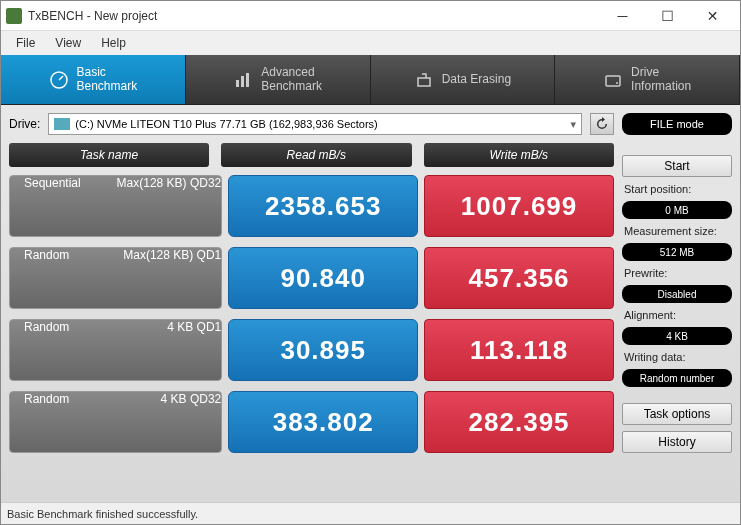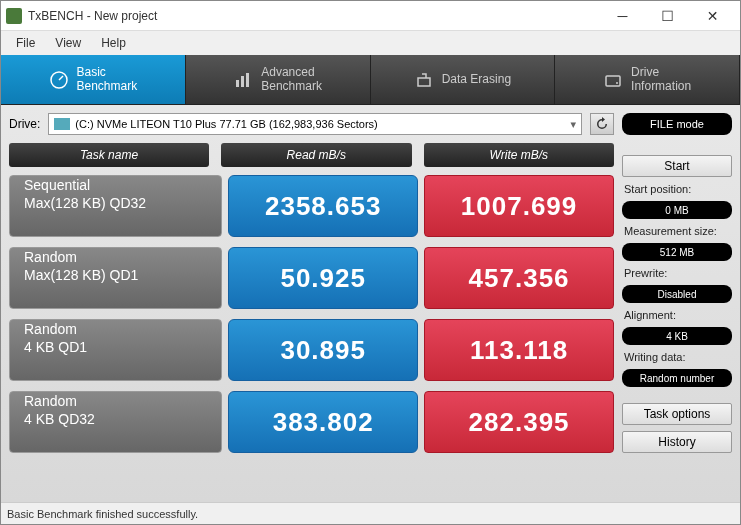--- a/index.html
+++ b/index.html
@@ -20,21 +20,21 @@
 .main { flex: 1; display: flex; flex-direction: column; gap: 8px; }
 .driverow { display: flex; align-items: center; gap: 8px; font-size: 12px; }
 .driverow .drvsel { flex: 1; height: 22px; background: #fff; border: 1px solid #999; display: flex; align-items: center; padding: 0 5px; gap: 5px; font-size: 11px; }
 .driverow .drvsel .drvicon { width: 16px; height: 12px; background: #5ab; }
 .driverow .drvsel .dd { margin-left: auto; color: #666; }
 .driverow .refresh { width: 24px; height: 22px; background: linear-gradient(#eee,#ccc); border: 1px solid #999; display: flex; align-items: center; justify-content: center; cursor: pointer; }
 .headerrow { display: flex; gap: 12px; }
 .headerrow .hcell { flex: 1; height: 24px; background: linear-gradient(#444,#222); color: #fff; font-size: 12px; display: flex; align-items: center; justify-content: center; font-style: italic; border-radius: 3px; }
 .headerrow .hcell:first-child { flex: 1.05; }
 .resultrow { display: flex; gap: 6px; height: 62px; }
-.taskname { flex: 1.05; background: linear-gradient(#888,#666); border: 1px solid #999; border-radius: 4px; color: #fff; font-size: 14px; display: flex; flex-direction: column; justify-content: flex-start; padding-left: 14px; line-height: 1.3; }
+.taskname { flex: 1.05; background: linear-gradient(#888,#666); border: 1px solid #999; border-radius: 4px; color: #fff; font-size: 12px; display: flex; flex-direction: row; justify-content: space-between; padding-left: 14px; line-height: 1.3; }
 .readval { flex: 1; background: linear-gradient(#2a95d6,#1570b5); border: 1px solid #1560a0; border-radius: 6px; color: #fff; font-size: 26px; font-weight: bold; display: flex; align-items: center; justify-content: center; font-family: Liberation Sans, sans-serif; letter-spacing: 1px; text-align: right; }
 .writeval { flex: 1; background: linear-gradient(#e5445a,#c82838); border: 1px solid #a81828; border-radius: 4px; color: #fff; font-size: 26px; font-weight: bold; display: flex; align-items: center; justify-content: center; font-family: "Arial Black", Arial, sans-serif; letter-spacing: 1px; }
 .sidepanel { width: 110px; display: flex; flex-direction: column; gap: 6px; font-size: 11px; }
 .sidebtn { height: 22px; background: linear-gradient(#f5f5f5,#ddd); border: 1px solid #999; display: flex; align-items: center; justify-content: center; cursor: pointer; font-size: 12px; border-radius: 2px; }
 .sidelabel { font-size: 11px; color: #222; padding-left: 2px; }
 .sideval { height: 18px; background: #000; color: #fff; font-size: 10px; display: flex; align-items: center; justify-content: center; border-radius: 8px; }
 .statusbar { height: 22px; background: #f0f0f0; border-top: 1px solid #ccc; display: flex; align-items: center; padding: 0 6px; font-size: 11px; color: #333; }
 </style>
 </head>
 <body>
@@ -129,21 +129,21 @@
               <div>Max(128 KB) QD32</div>
             </div>
             <div class="readval">2358.653</div>
             <div class="writeval">1007.699</div>
           </div>
           <div class="resultrow">
             <div class="taskname">
               <div>Random</div>
               <div>Max(128 KB) QD1</div>
             </div>
-            <div class="readval">50.925</div>
+            <div class="readval">90.840</div>
             <div class="writeval">457.356</div>
           </div>
           <div class="resultrow">
             <div class="taskname">
               <div>Random</div>
               <div>4 KB QD1</div>
             </div>
             <div class="readval">30.895</div>
             <div class="writeval">113.118</div>
           </div>

